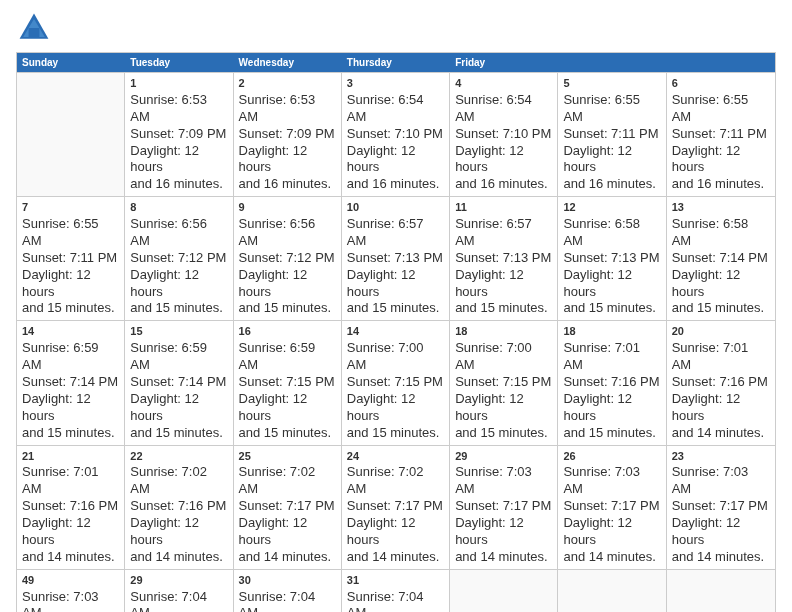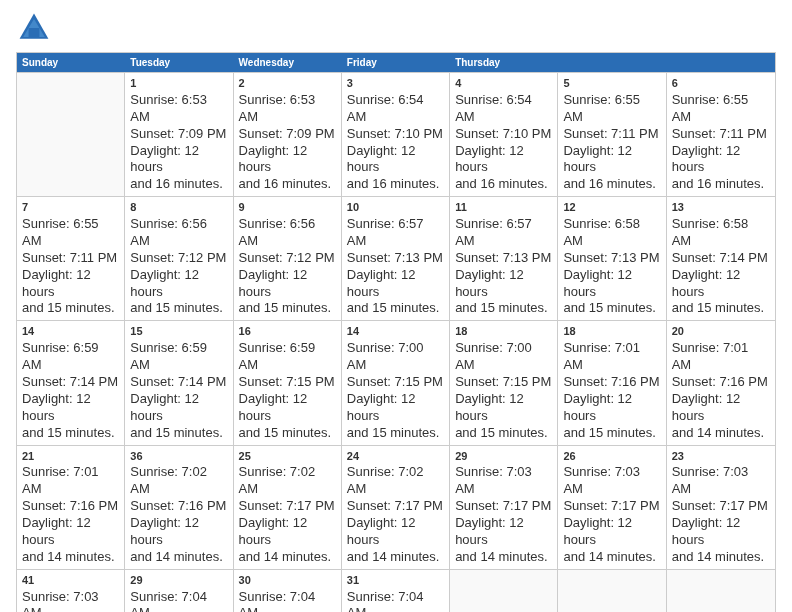--- a/index.html
+++ b/index.html
@@ -134,22 +134,22 @@
       <div class="month-title"></div>
       <div class="location"></div>
     </div>
   </div>
 
   <div class="calendar">
     <div class="cal-header">
     <div class="cal-header-cell">Sunday</div>
         <div class="cal-header-cell">Tuesday</div>
         <div class="cal-header-cell">Wednesday</div>
+        <div class="cal-header-cell">Thursday</div>
         <div class="cal-header-cell">Friday</div>
-        <div class="cal-header-cell">Thursday</div>
       </div>
     <div class="cal-body">
     <div class="cal-row">
           <div class="cal-cell empty"></div>
           <div class="cal-cell">
             <span class="day-num">1</span>
             <div class="cell-info">Sunrise: 6:53 AM<br>Sunset: 7:09 PM<br>Daylight: 12 hours<br>and 16 minutes.</div>
           </div>
           <div class="cal-cell">
             <span class="day-num">2</span>
@@ -231,21 +231,21 @@
             <span class="day-num">20</span>
             <div class="cell-info">Sunrise: 7:01 AM<br>Sunset: 7:16 PM<br>Daylight: 12 hours<br>and 14 minutes.</div>
           </div>
         </div>
         <div class="cal-row">
           <div class="cal-cell">
             <span class="day-num">21</span>
             <div class="cell-info">Sunrise: 7:01 AM<br>Sunset: 7:16 PM<br>Daylight: 12 hours<br>and 14 minutes.</div>
           </div>
           <div class="cal-cell">
-            <span class="day-num">36</span>
+            <span class="day-num">22</span>
             <div class="cell-info">Sunrise: 7:02 AM<br>Sunset: 7:16 PM<br>Daylight: 12 hours<br>and 14 minutes.</div>
           </div>
           <div class="cal-cell">
             <span class="day-num">25</span>
             <div class="cell-info">Sunrise: 7:02 AM<br>Sunset: 7:17 PM<br>Daylight: 12 hours<br>and 14 minutes.</div>
           </div>
           <div class="cal-cell">
             <span class="day-num">24</span>
             <div class="cell-info">Sunrise: 7:02 AM<br>Sunset: 7:17 PM<br>Daylight: 12 hours<br>and 14 minutes.</div>
           </div>
@@ -257,21 +257,21 @@
             <span class="day-num">26</span>
             <div class="cell-info">Sunrise: 7:03 AM<br>Sunset: 7:17 PM<br>Daylight: 12 hours<br>and 14 minutes.</div>
           </div>
           <div class="cal-cell">
             <span class="day-num">23</span>
             <div class="cell-info">Sunrise: 7:03 AM<br>Sunset: 7:17 PM<br>Daylight: 12 hours<br>and 14 minutes.</div>
           </div>
         </div>
         <div class="cal-row">
           <div class="cal-cell">
-            <span class="day-num">41</span>
+            <span class="day-num">49</span>
             <div class="cell-info">Sunrise: 7:03 AM<br>Sunset: 7:17 PM<br>Daylight: 12 hours<br>and 14 minutes.</div>
           </div>
           <div class="cal-cell">
             <span class="day-num">29</span>
             <div class="cell-info">Sunrise: 7:04 AM<br>Sunset: 7:18 PM<br>Daylight: 12 hours<br>and 13 minutes.</div>
           </div>
           <div class="cal-cell">
             <span class="day-num">30</span>
             <div class="cell-info">Sunrise: 7:04 AM<br>Sunset: 7:18 PM<br>Daylight: 12 hours<br>and 13 minutes.</div>
           </div>

